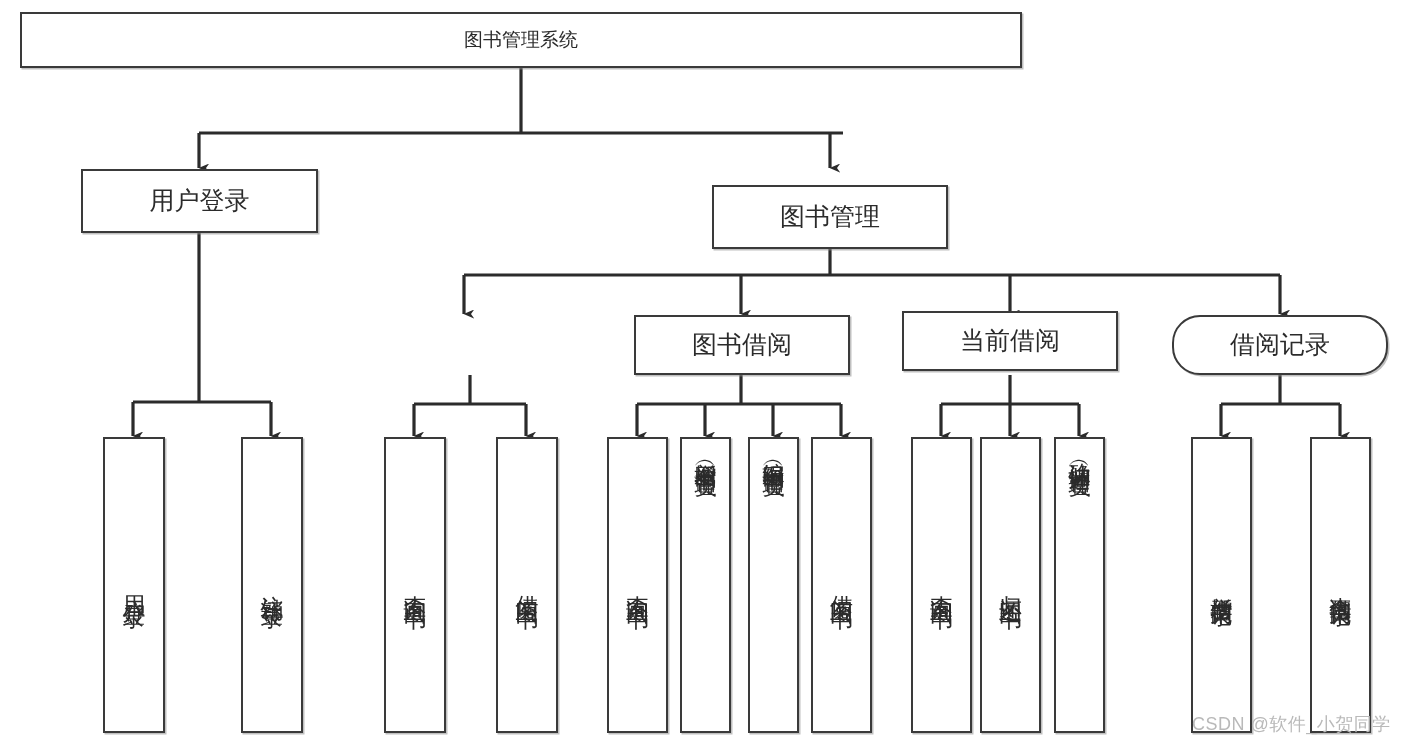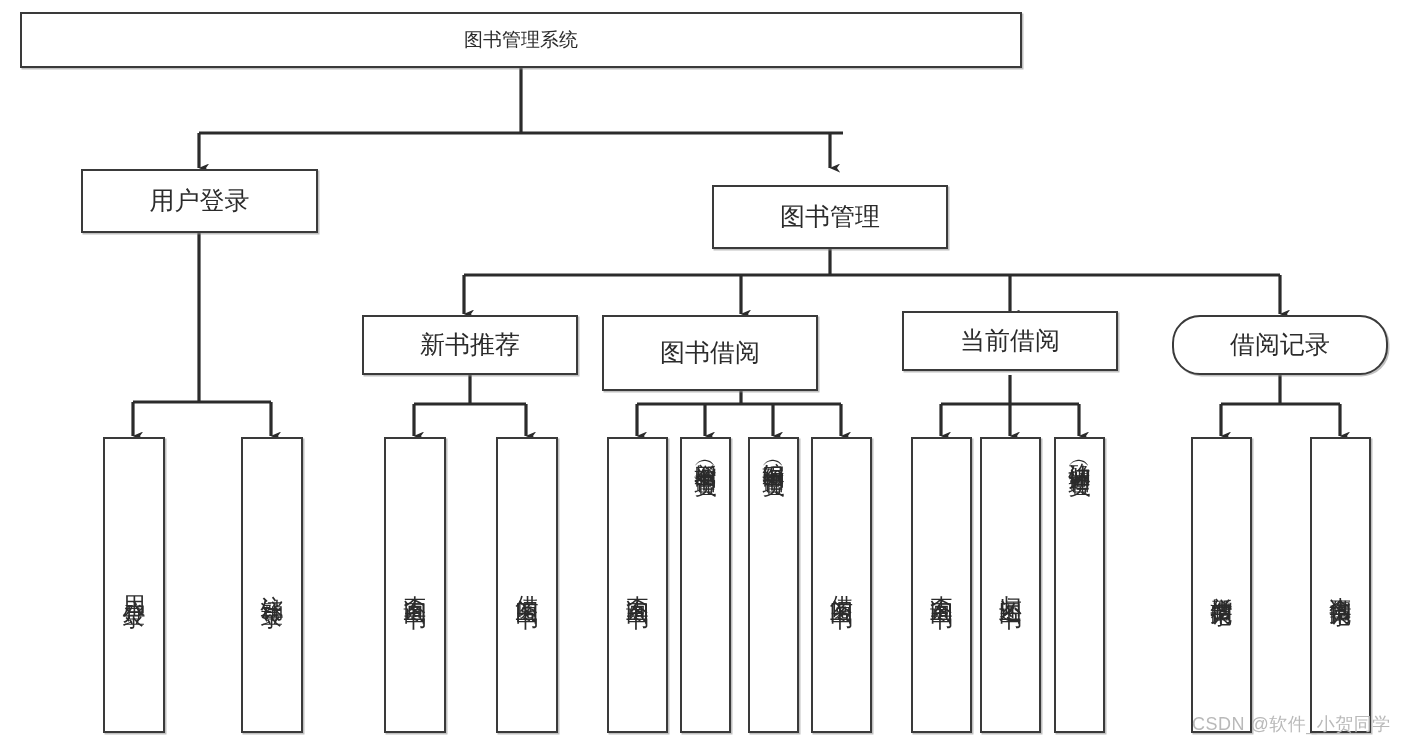--- a/index.html
+++ b/index.html
@@ -137,24 +137,21 @@
     <span class="label">图书管理系统</span>
   </div>
 
   <div class="node h-node" style="left:81px; top:169px; width:237px; height:64px;">
     <span class="label">用户登录</span>
   </div>
   <div class="node h-node" style="left:712px; top:185px; width:236px; height:64px;">
     <span class="label">图书管理</span>
   </div>
 
-  <div class="node h-node" style="left:362px; top:315px; width:216px; height:60px;">
-    <span class="label">新书推荐</span>
-  </div>
-  <div class="node h-node" style="left:602px; top:315px; width:216px; height:76px;">
+  <div class="node h-node" style="left:634px; top:315px; width:216px; height:60px;">
     <span class="label">图书借阅</span>
   </div>
   <div class="node h-node" style="left:902px; top:311px; width:216px; height:60px;">
     <span class="label">当前借阅</span>
   </div>
   <div class="node h-node" style="left:1172px; top:315px; width:216px; height:60px;border-radius:28px;">
     <span class="label">借阅记录</span>
   </div>
 
   <div class="node v-node centered" style="left:103px; top:437px; width:62px; height:296px;">

